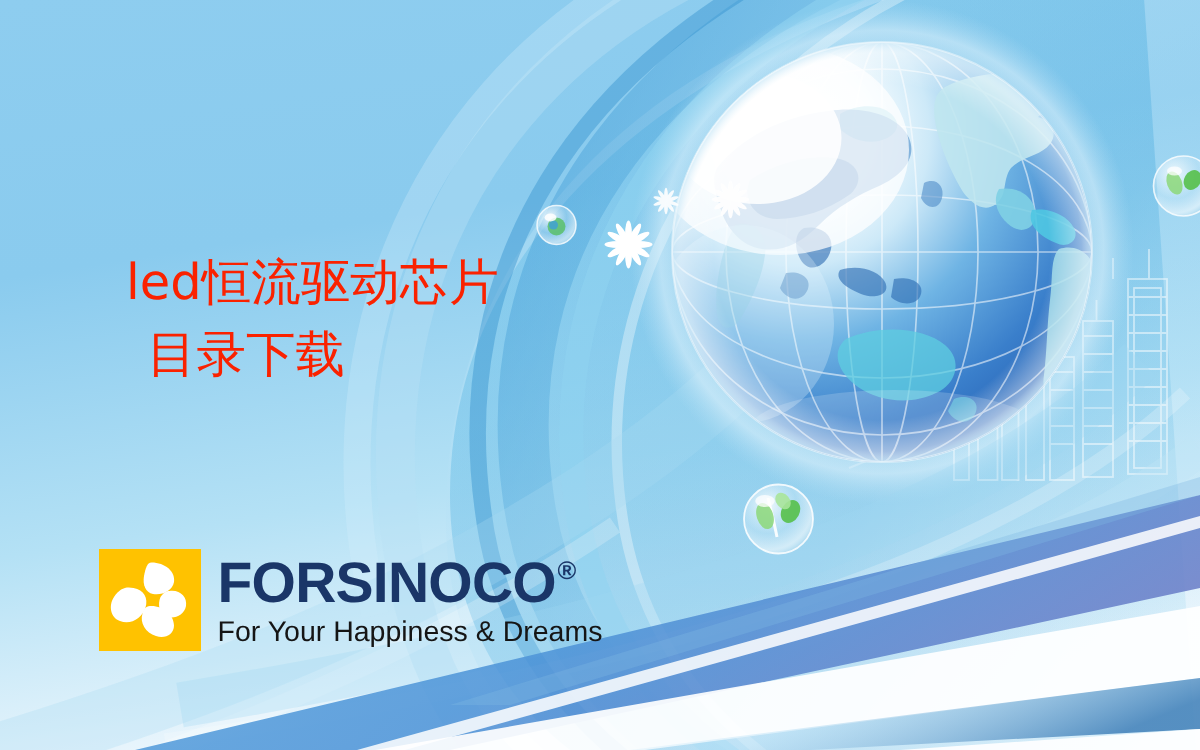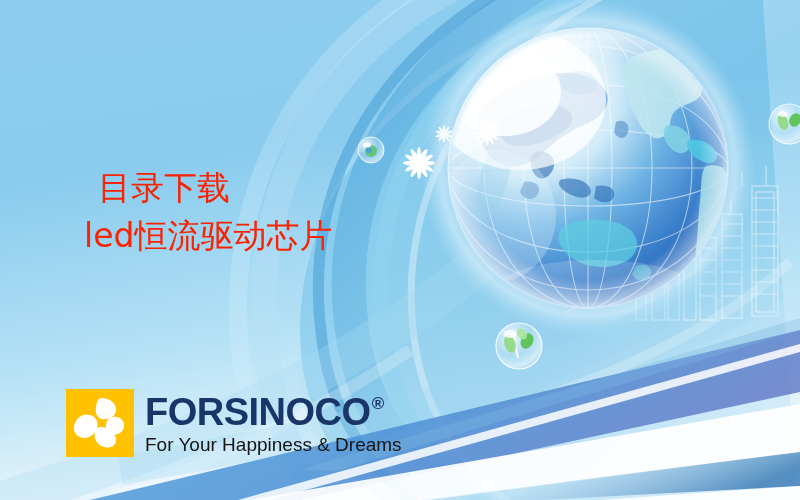--- a/index.html
+++ b/index.html
@@ -40,21 +40,21 @@
     white-space: nowrap;
     font-family: "DejaVu Sans", "Liberation Sans", sans-serif;
   }
   .headline .line.l1 { margin-left: 0px; }
   .headline .line.l2 { margin-left: 14px; }
 
   
   .logo {
     position: absolute;
     left: 66px;
-    top: 389px;
+    top: 366px;
     z-index: 45;
     display: flex;
     align-items: center;
   }
   .logo-mark {
     width: 68px;
     height: 68px;
     flex: none;
   }
   .logo-text {
@@ -377,22 +377,22 @@
           <circle cx="789" cy="124" r="20" fill="none" stroke="#ffffff" stroke-width="1.1" opacity="0.8"></circle>
           <ellipse cx="783" cy="122" rx="5" ry="8" fill="#8fd87f" opacity="0.9" transform="rotate(-20 783 122)"></ellipse>
           <ellipse cx="795" cy="120" rx="5.5" ry="7" fill="#57c04a" opacity="0.9" transform="rotate(30 795 120)"></ellipse>
           <ellipse cx="783" cy="114" rx="5" ry="3" fill="#ffffff" opacity="0.75"></ellipse>
         </g>
       </g>
     </g>
   </svg>
 
   <div class="headline">
+    <div class="line l1">led恒流驱动芯片</div>
     <div class="line l2">目录下载</div>
-    <div class="line l1">led恒流驱动芯片</div>
   </div>
 
   <div class="logo">
     <svg class="logo-mark" viewBox="0 0 68 68">
       <rect x="0" y="0" width="68" height="68" fill="#ffc200"></rect>
       <g fill="#ffffff">
         <path d="M35,9 C44,9 51,15 50,22 C49,28 42,31 36,30 C31,29 29,24 30,18 C31,13 32,9 35,9 Z"></path>
         <path d="M23,26 C30,27 33,33 31,39 C29,46 21,51 14,48 C8,46 6,38 10,32 C14,26 18,25 23,26 Z"></path>
         <path d="M47,28 C54,27 59,32 58,38 C57,44 50,47 45,45 C40,43 39,37 41,32 C43,29 45,28 47,28 Z"></path>
         <path d="M35,38 C43,38 50,44 50,51 C50,57 44,60 38,58 C31,56 27,49 29,43 C30,39 32,38 35,38 Z"></path>

